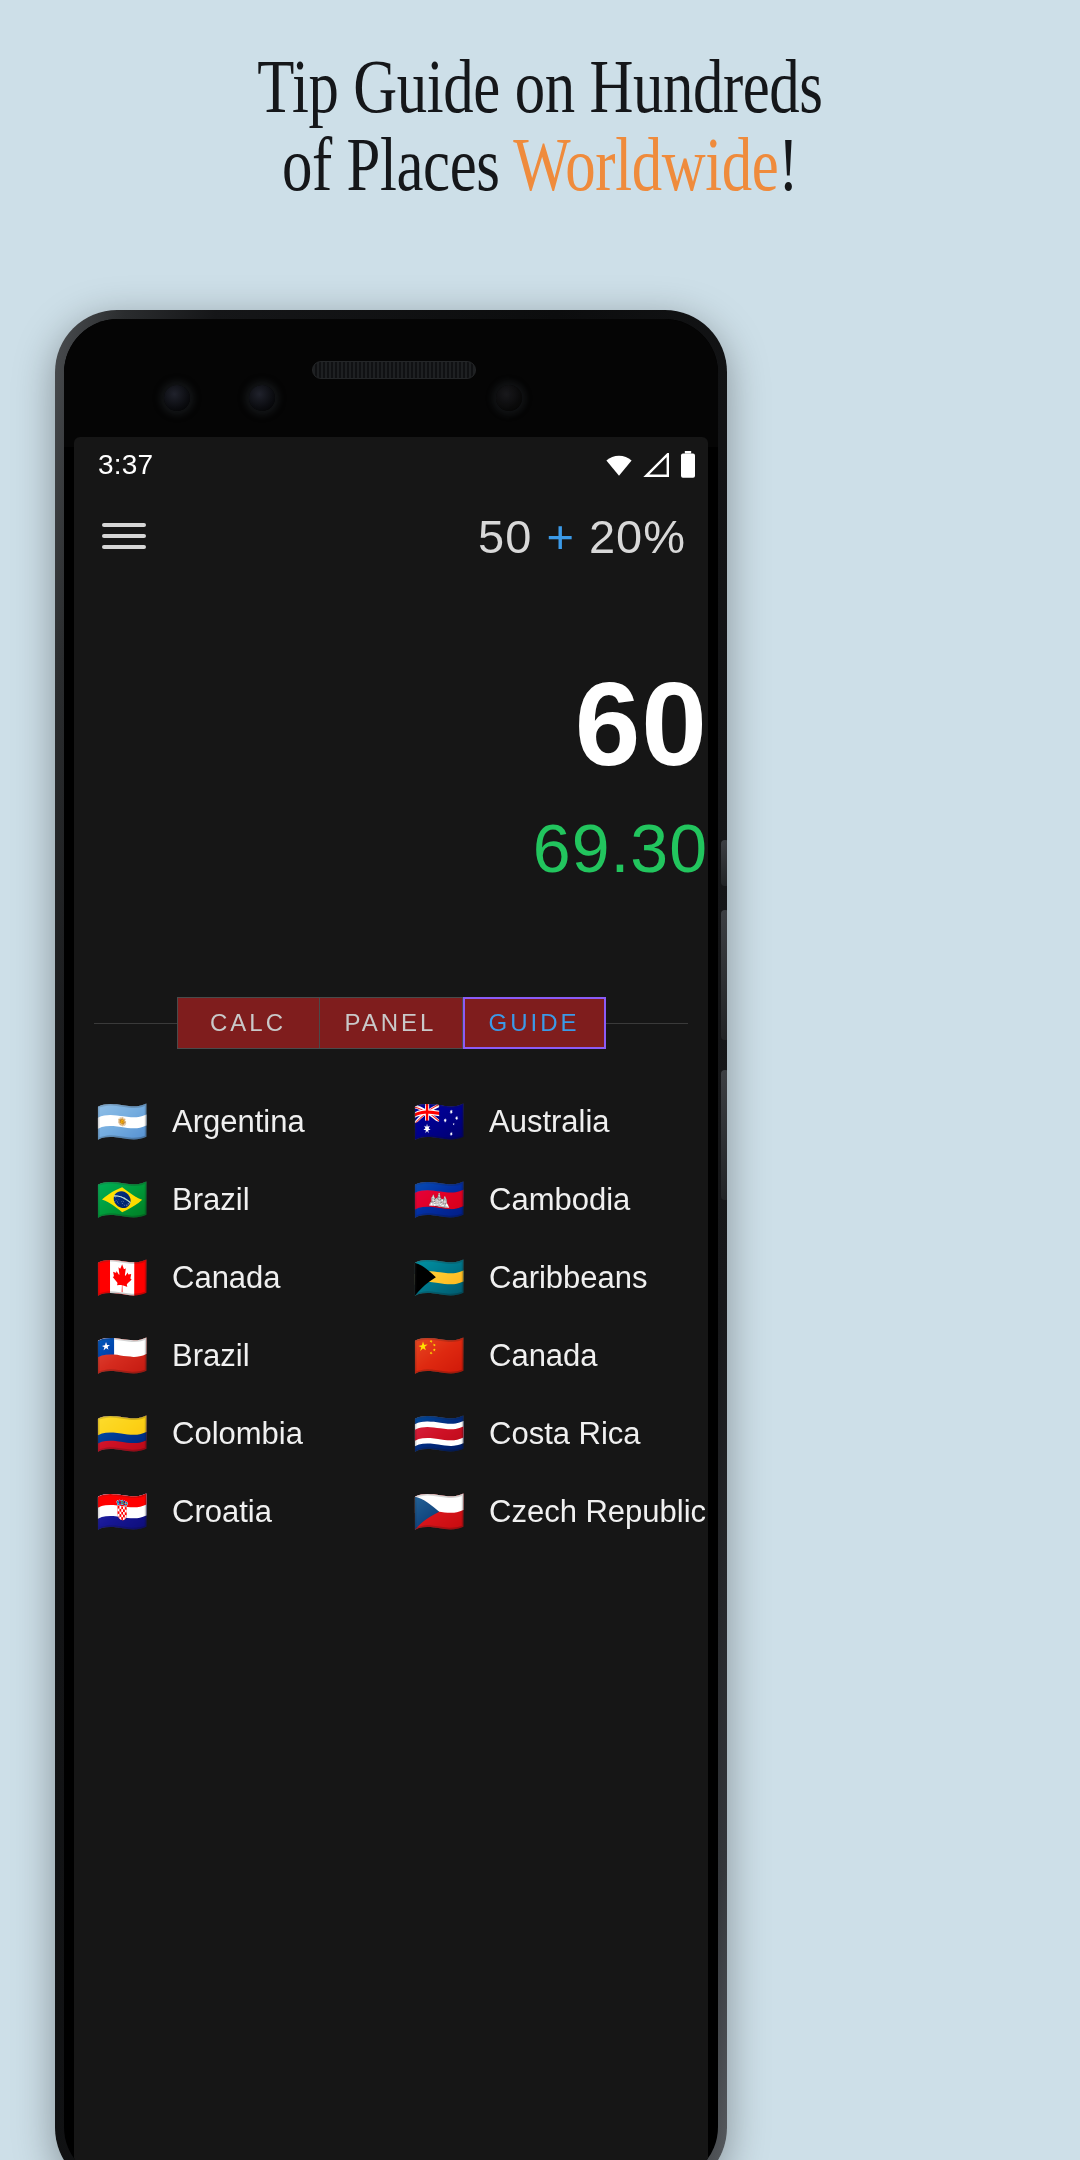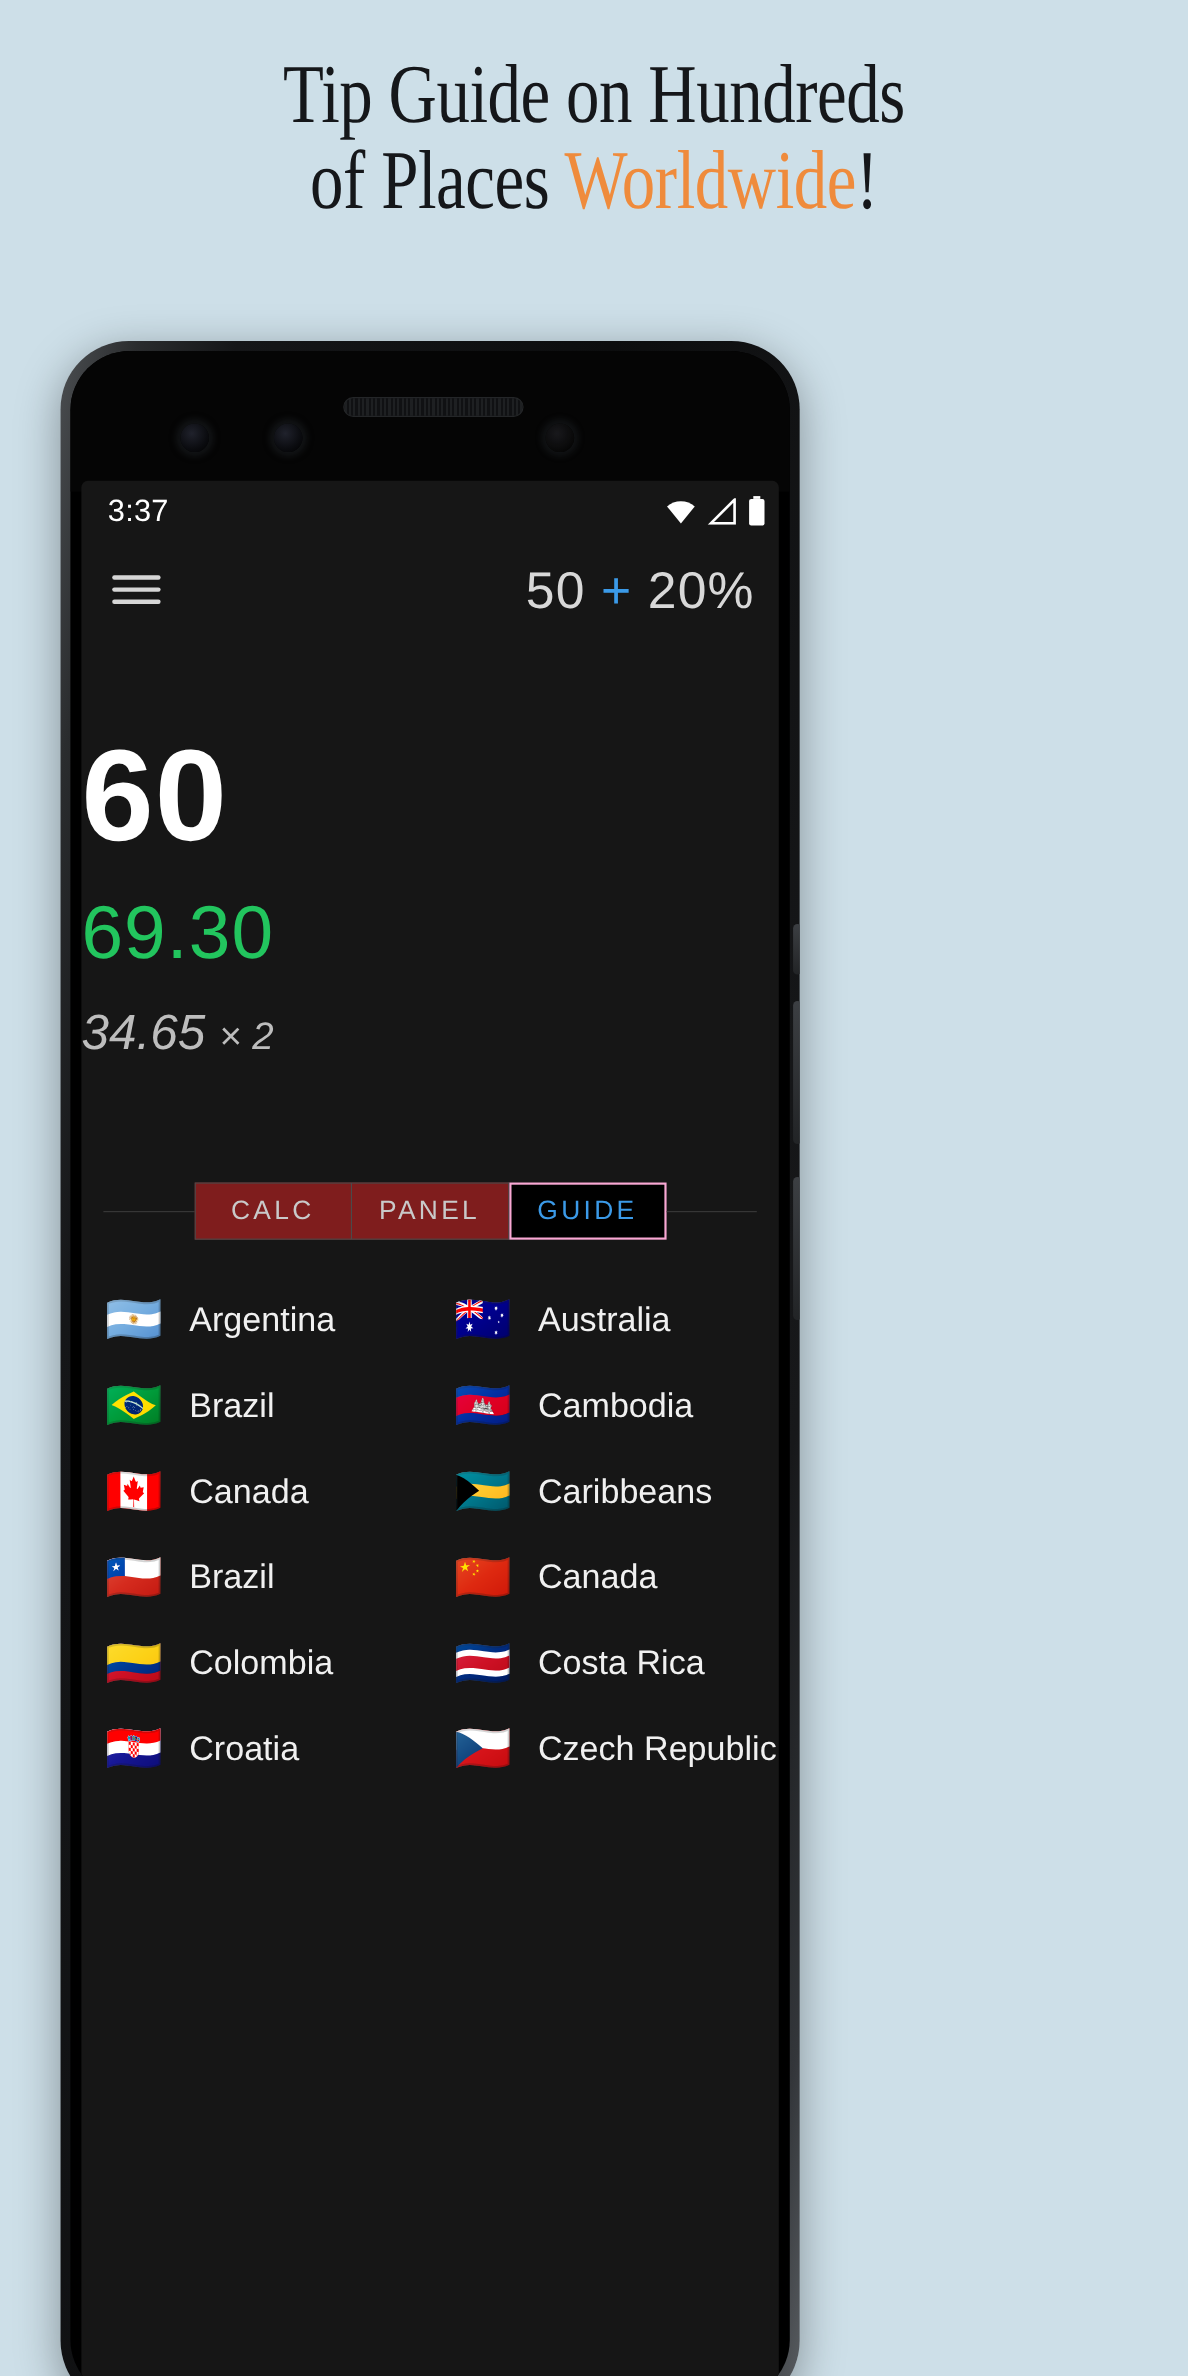--- a/index.html
+++ b/index.html
@@ -125,21 +125,21 @@
     margin-left: auto;
     font-size: 47px;
     color: #d8d8d8;
     letter-spacing: 1px;
     font-weight: 300;
   }
   .tip-expr .plus { color: #3b9ae8; }
 
   
   .display {
-    text-align: left;
+    text-align: right;
     padding-top: 86px;
   }
   .total {
     font-size: 118px;
     font-weight: 700;
     color: #ffffff;
     line-height: 1;
     letter-spacing: 1px;
   }
   .subtotal {
@@ -175,23 +175,23 @@
     display: flex; align-items: center; justify-content: center;
     border: 1px solid #4a4a4a;
     border-left: none;
     color: #c9c9c9;
     font-size: 24px;
     letter-spacing: 3px;
     background: #7f1d1d;
   }
   .tab:first-child { border-left: 1px solid #4a4a4a; }
   .tab.active {
-    border: 2px solid #f9a8d4;
+    border: 2px solid #8b5cf6;
     color: #3b9ae8;
-    background: #000000;
+    background: #7f1d1d;
   }
 
   
   .country-grid {
     margin-top: 34px;
     display: grid;
     grid-template-columns: 1fr 1fr;
     row-gap: 0;
   }
   .country-item {
@@ -259,21 +259,20 @@
           <span></span>
           <span></span>
           <span></span>
         </div>
         <div class="tip-expr"><span>50</span> <span class="plus">+</span> <span>20%</span></div>
       </div>
 
       <div class="display">
         <div class="total">60</div>
         <div class="subtotal">69.30</div>
-        <div class="split"><span>34.65</span> <span class="mult">× 2</span></div>
       </div>
 
       <div class="tabs-row">
         <div class="tab-rule"></div>
         <div class="tabs">
           <div class="tab">CALC</div>
           <div class="tab">PANEL</div>
           <div class="tab active">GUIDE</div>
         </div>
         <div class="tab-rule"></div>

